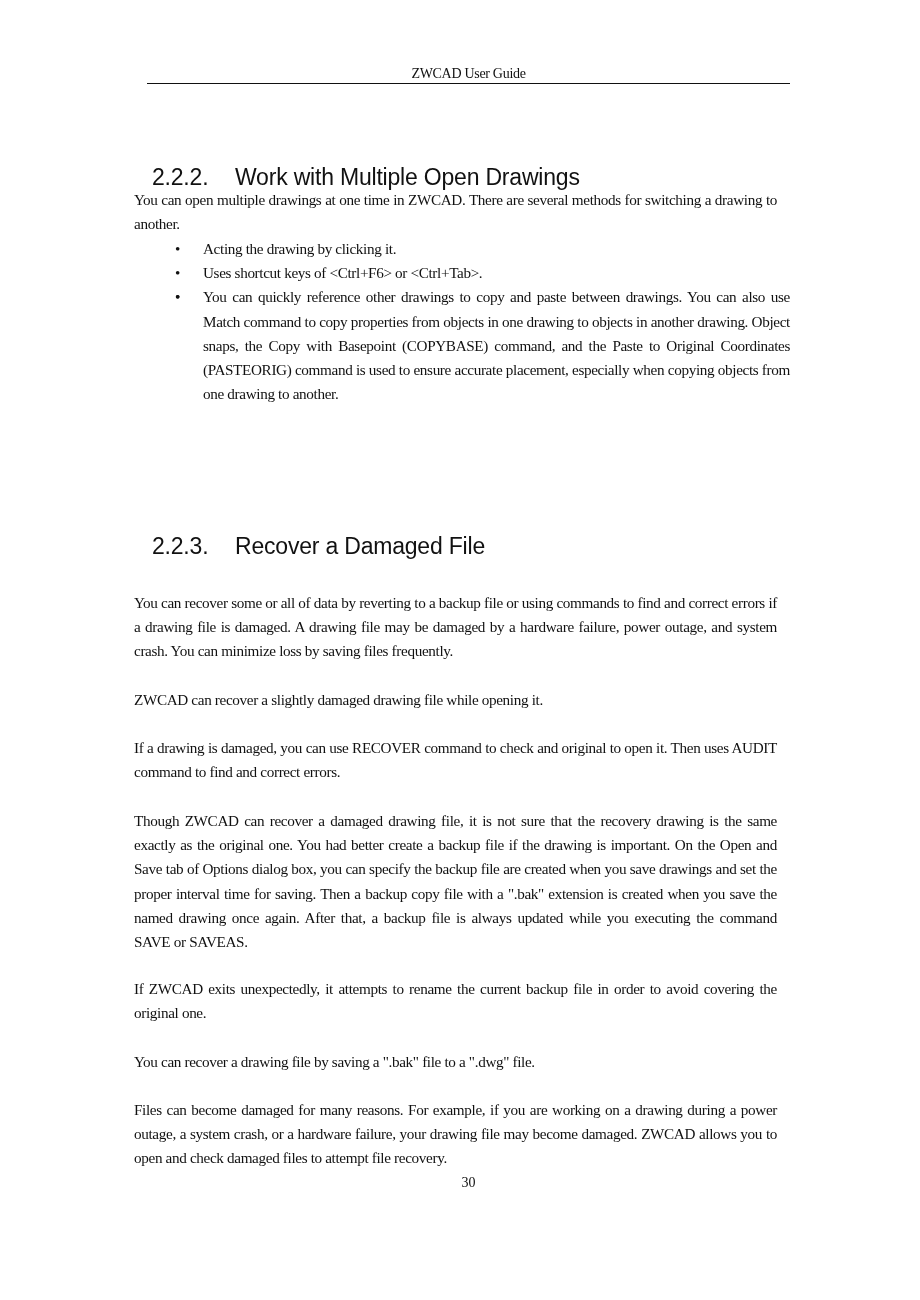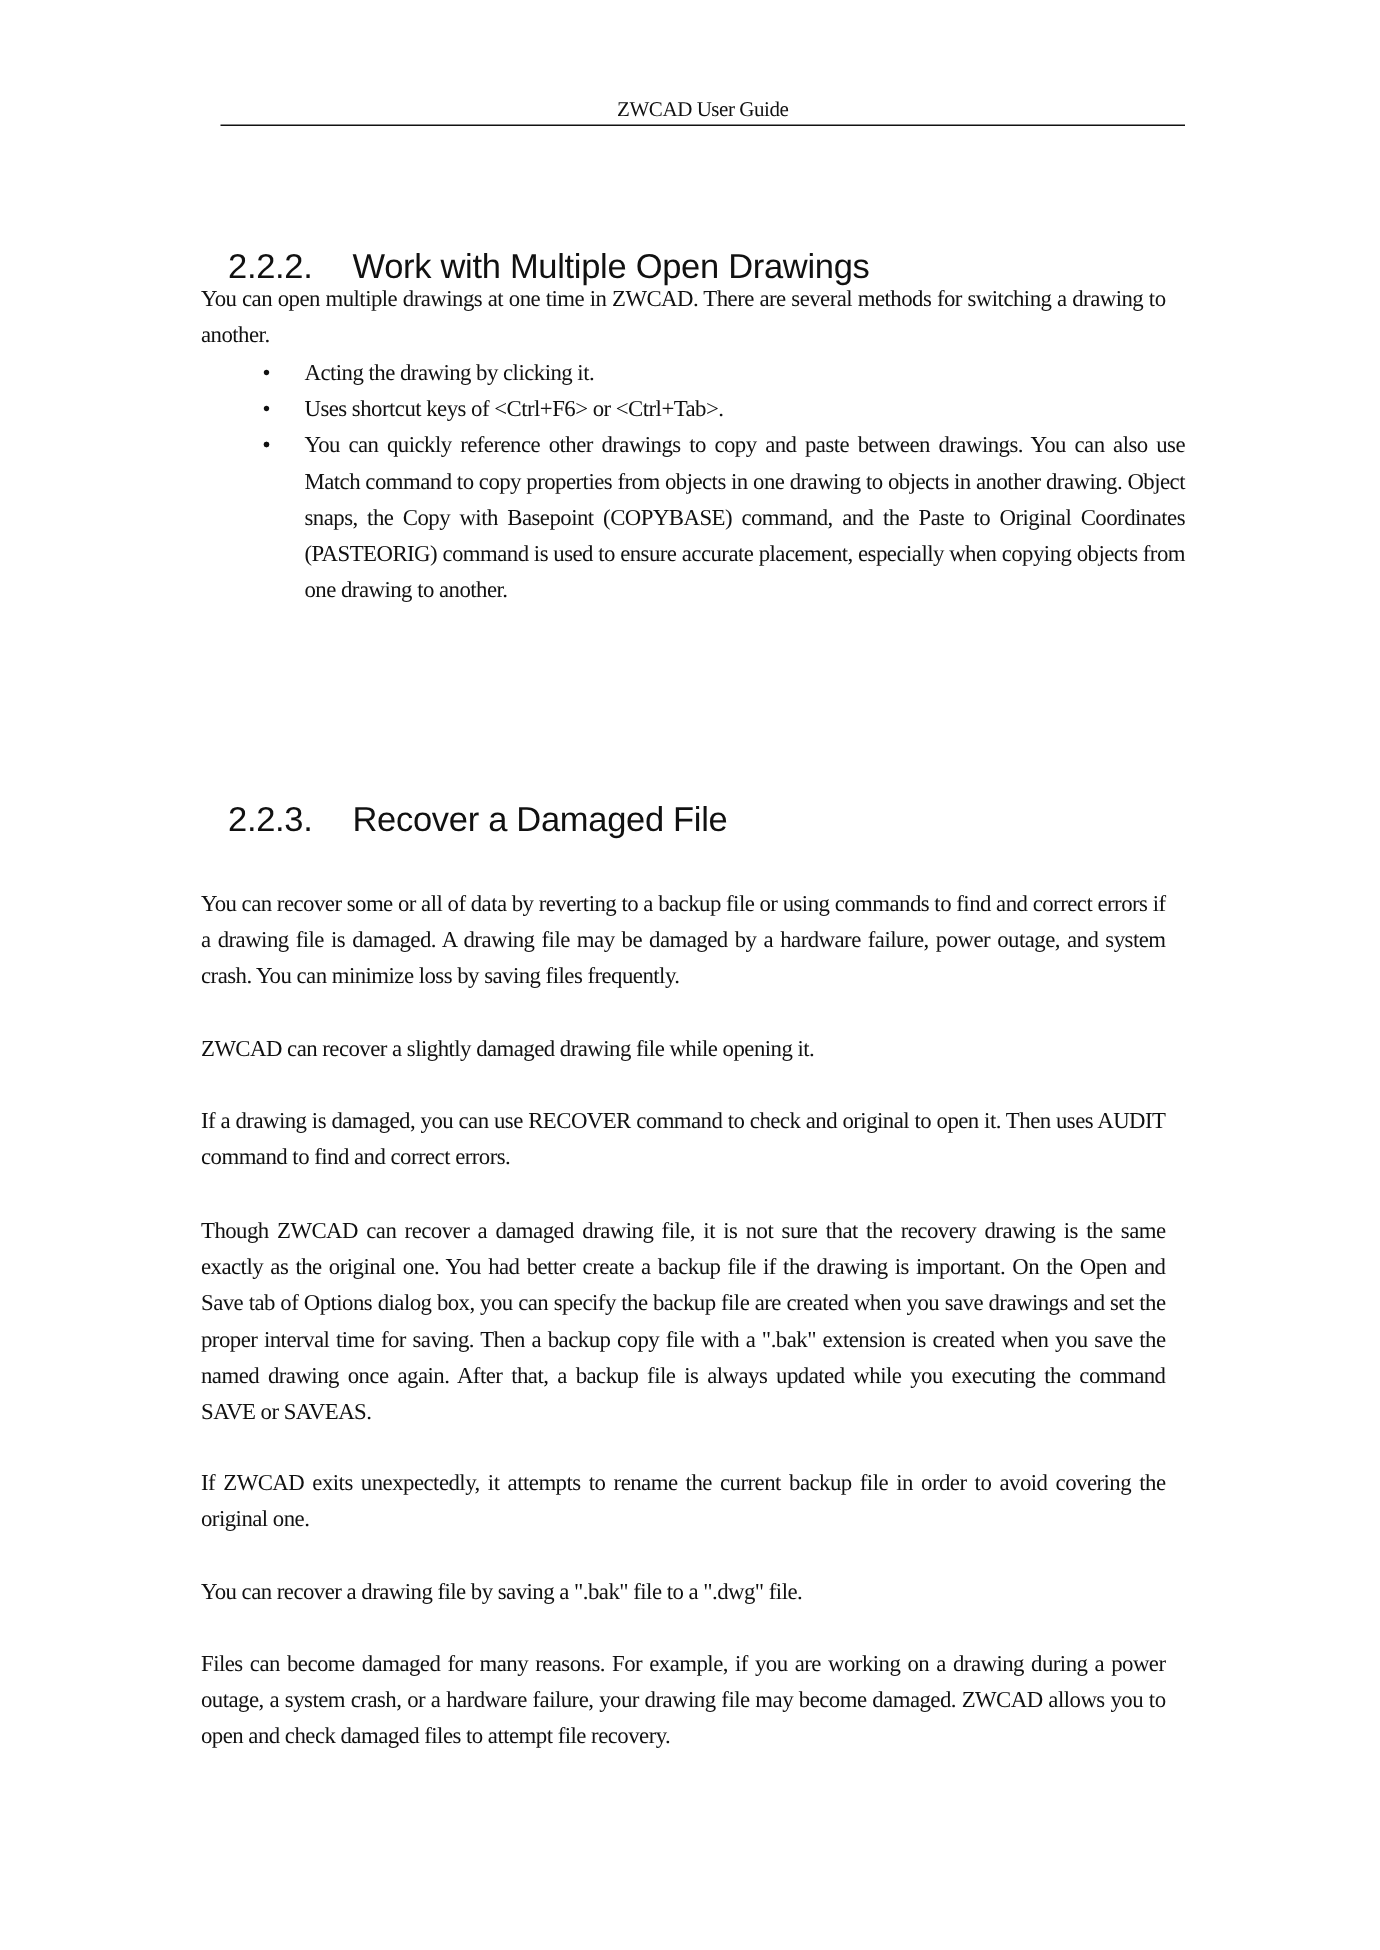--- a/index.html
+++ b/index.html
@@ -53,13 +53,14 @@
   </div>
 
   <p class="para" style="top:591px;">You can recover some or all of data by reverting to a backup file or using commands to find and correct errors if a drawing file is damaged. A drawing file may be damaged by a hardware failure, power outage, and system crash. You can minimize loss by saving files frequently.</p>
   <p class="para" style="top:688px;">ZWCAD can recover a slightly damaged drawing file while opening it.</p>
   <p class="para" style="top:736px;">If a drawing is damaged, you can use RECOVER command to check and original to open it. Then uses AUDIT command to find and correct errors.</p>
   <p class="para" style="top:809px;">Though ZWCAD can recover a damaged drawing file, it is not sure that the recovery drawing is the same exactly as the original one. You had better create a backup file if the drawing is important. On the Open and Save tab of Options dialog box, you can specify the backup file are created when you save drawings and set the proper interval time for saving. Then a backup copy file with a ".bak" extension is created when you save the named drawing once again. After that, a backup file is always updated while you executing the command SAVE or SAVEAS.</p>
   <p class="para" style="top:977px;font-family:Liberation Serif, serif;">If ZWCAD exits unexpectedly, it attempts to rename the current backup file in order to avoid covering the original one.</p>
   <p class="para" style="top:1098px;">Files can become damaged for many reasons. For example, if you are working on a drawing during a power outage, a system crash, or a hardware failure, your drawing file may become damaged. ZWCAD allows you to open and check damaged files to attempt file recovery.</p>
   <p class="para" style="top:1050px;">You can recover a drawing file by saving a ".bak" file to a ".dwg" file.</p>
 
+  <div class="page-number">30</div>
 </div>
 
 </body></html>

